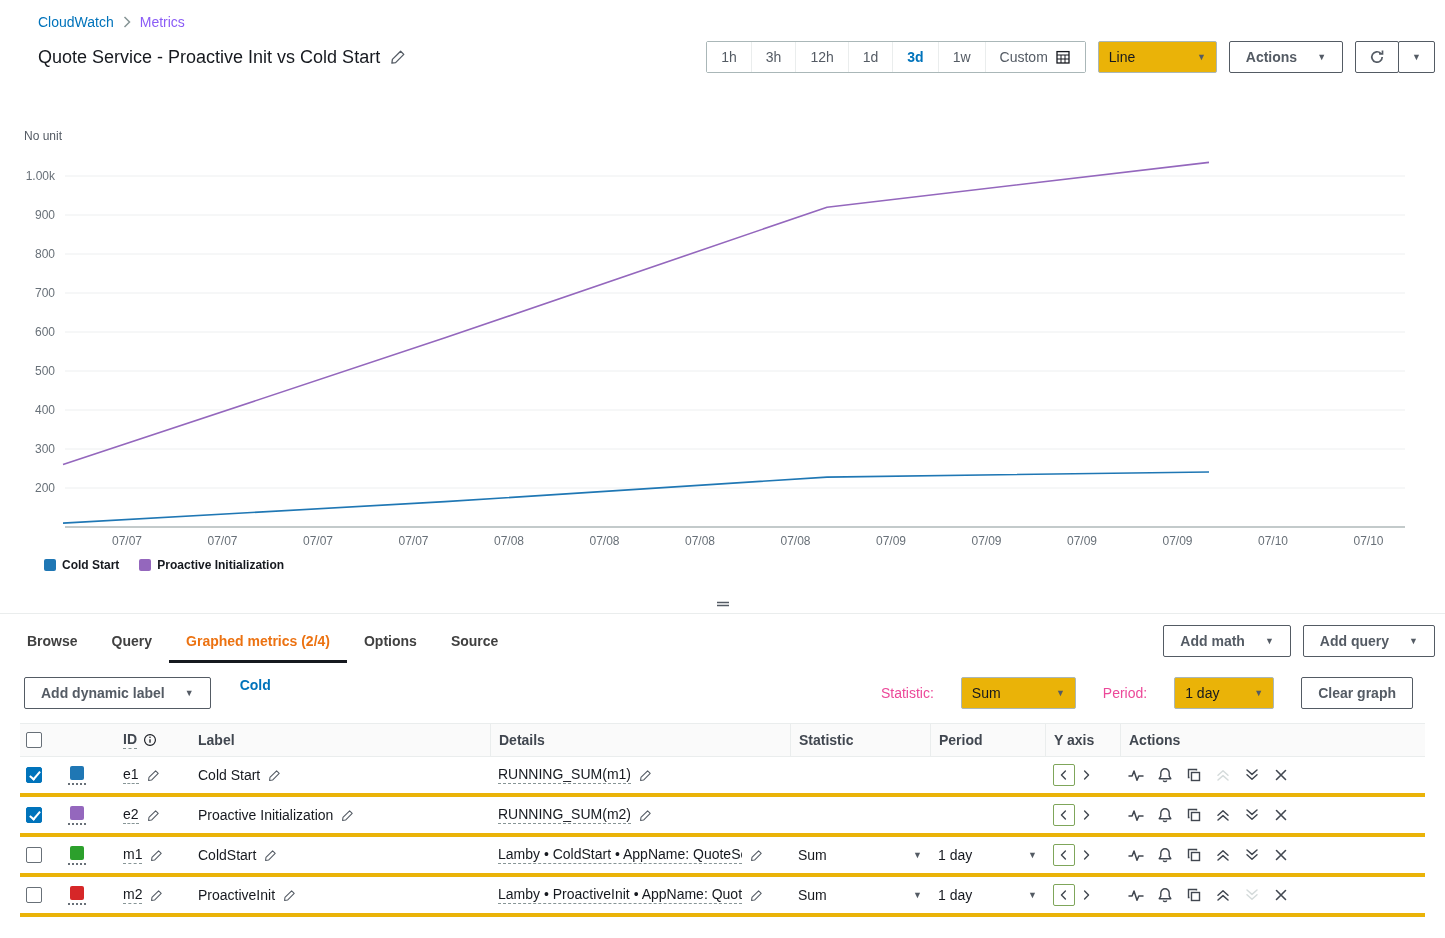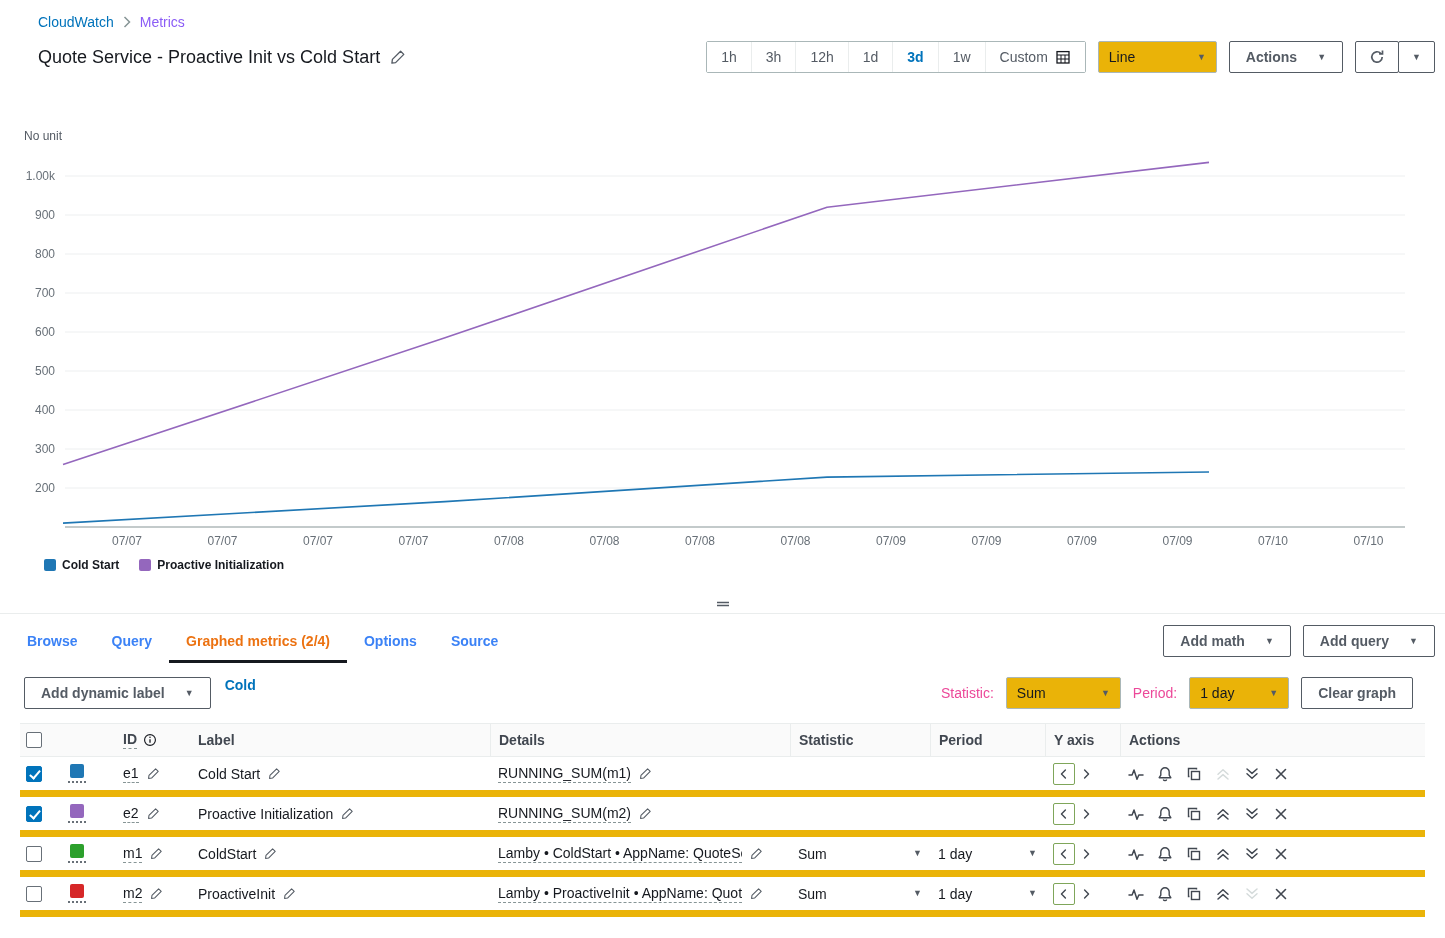--- a/index.html
+++ b/index.html
@@ -48,37 +48,37 @@
   .legend-item { display:flex; align-items:center; gap:6px; cursor:pointer; }
   .legend-swatch { width:12px; height:12px; border-radius:2px; display:inline-block; }
 
   .resize-row { height:20px; display:flex; align-items:center; justify-content:center; border-bottom:1px solid #eaeded; }
   .resize-handle { cursor:row-resize; color:#545b64; line-height:0; padding:2px 10px; }
 
   
   .tabs-row { display:flex; align-items:flex-start; justify-content:space-between; padding:6px 10px 0 10px; }
   .tabs { display:flex; }
   .tab { background:none; border:none; border-bottom:3px solid transparent; padding:13px 17px 11px;
-         font-family:inherit; font-size:14px; font-weight:700; color:#3b82f6; cursor:pointer; }
+         font-family:inherit; font-size:14px; font-weight:700; color:#404040; cursor:pointer; }
   .tab.active { color:#ec7211; border-bottom-color:#16191f; }
   .tabs-actions { display:flex; gap:12px; margin-top:5px; }
 
   
-  .controls-row { display:flex; align-items:center; margin-top:14px; padding:0 32px 0 24px; gap:12px; }
+  .controls-row { display:flex; align-items:center; margin-top:14px; padding:0 32px 0 24px; gap:27px; }
   .info-link { color:#0073bb; font-weight:700; font-size:14px; text-decoration:none; cursor:pointer; margin-left:2px; align-self:flex-start; }
   .spacer { flex:1; }
   .ctl-label { font-size:14px; color:#ec4899; }
   .stat-select { min-width:115px; }
   .period-select { min-width:100px; }
 
   
   .metrics-table { margin:14px 20px 0; font-size:14px; }
   .t-header { display:flex; align-items:stretch; background:#fafafa; border-top:1px solid #eaeded;
               border-bottom:1px solid #eaeded; height:34px; font-weight:700; color:#414750; }
-  .t-row { display:flex; align-items:center; height:40px; border-bottom:7px solid #eab308; }
+  .t-row { display:flex; align-items:center; height:40px; border-bottom:4px solid #eab308; }
   .c { display:flex; align-items:center; padding:0 8px; }
   .col-check { width:40px; padding-left:6px; }
   .col-swatch { width:55px; }
   .col-id { width:75px; }
   .col-label { width:300px; }
   .col-details { width:300px; }
   .col-stat { width:140px; }
   .col-period { width:115px; }
   .col-yaxis { width:75px; }
   .col-actions { flex:1; }

